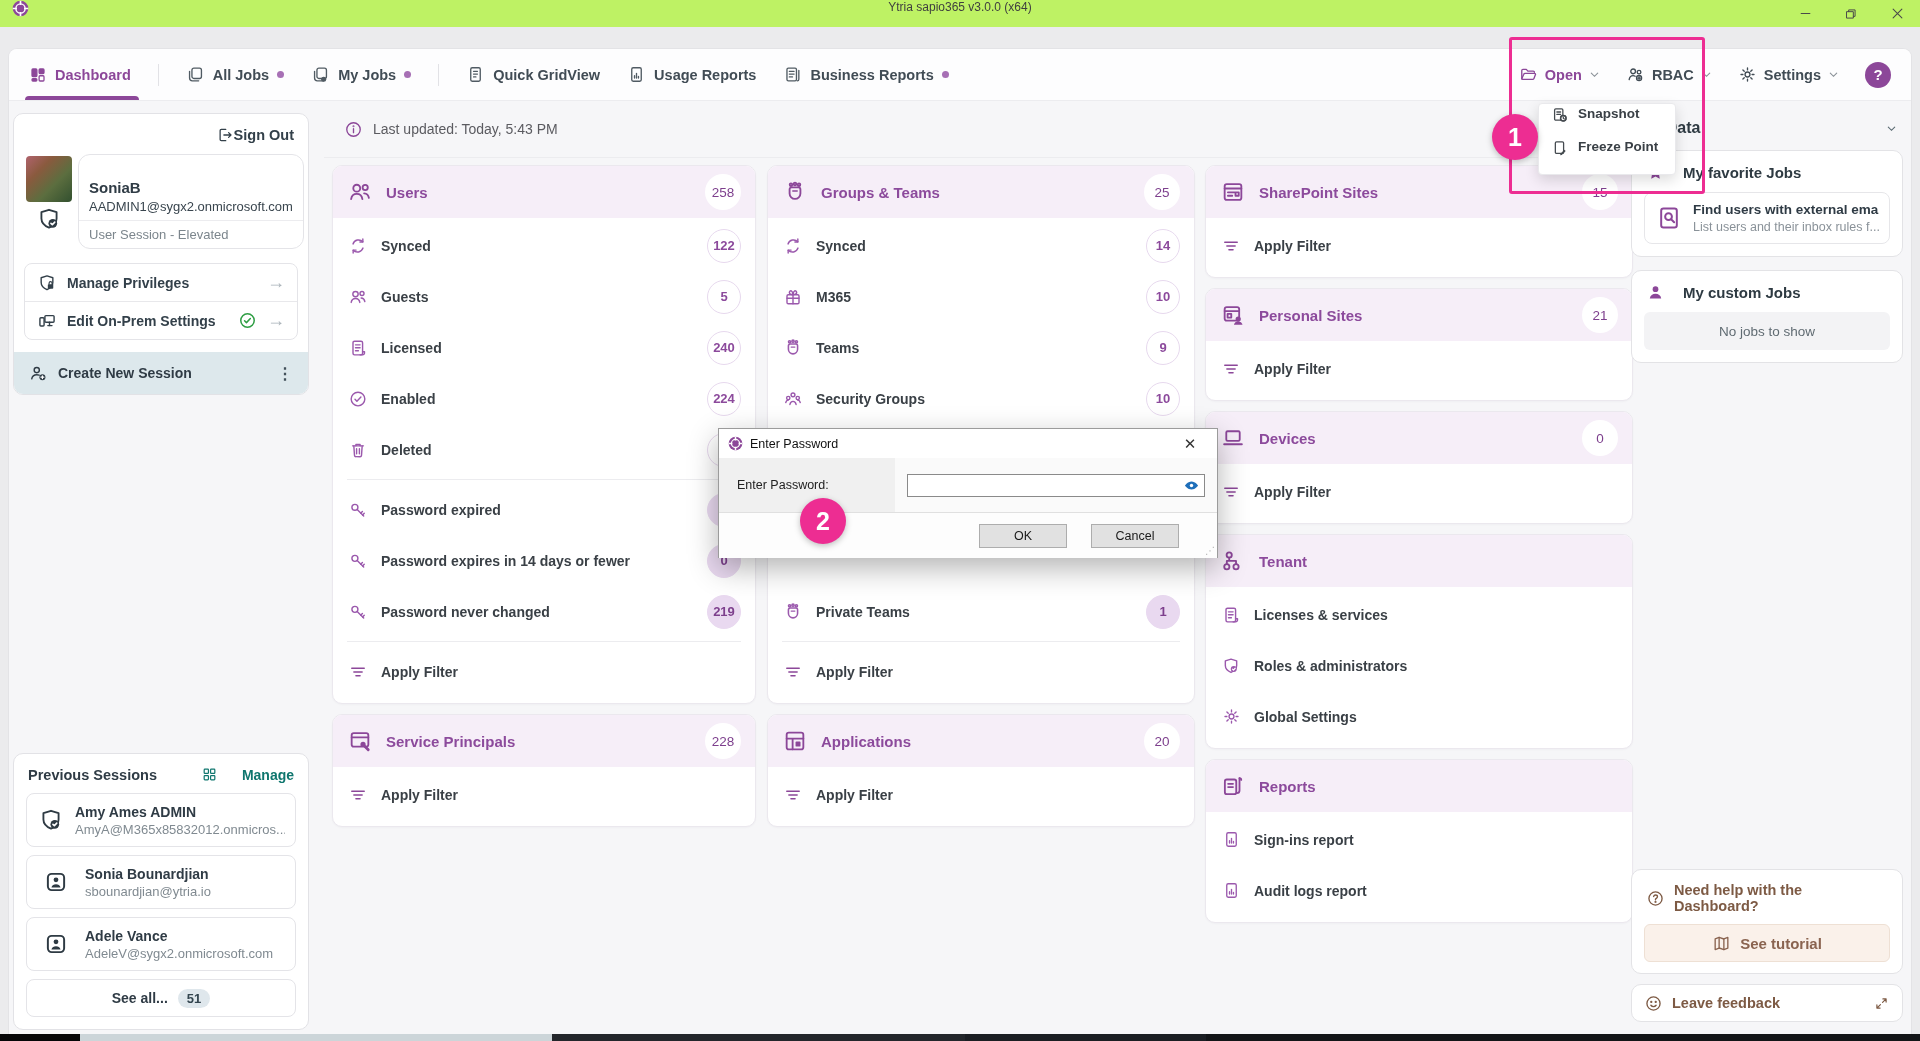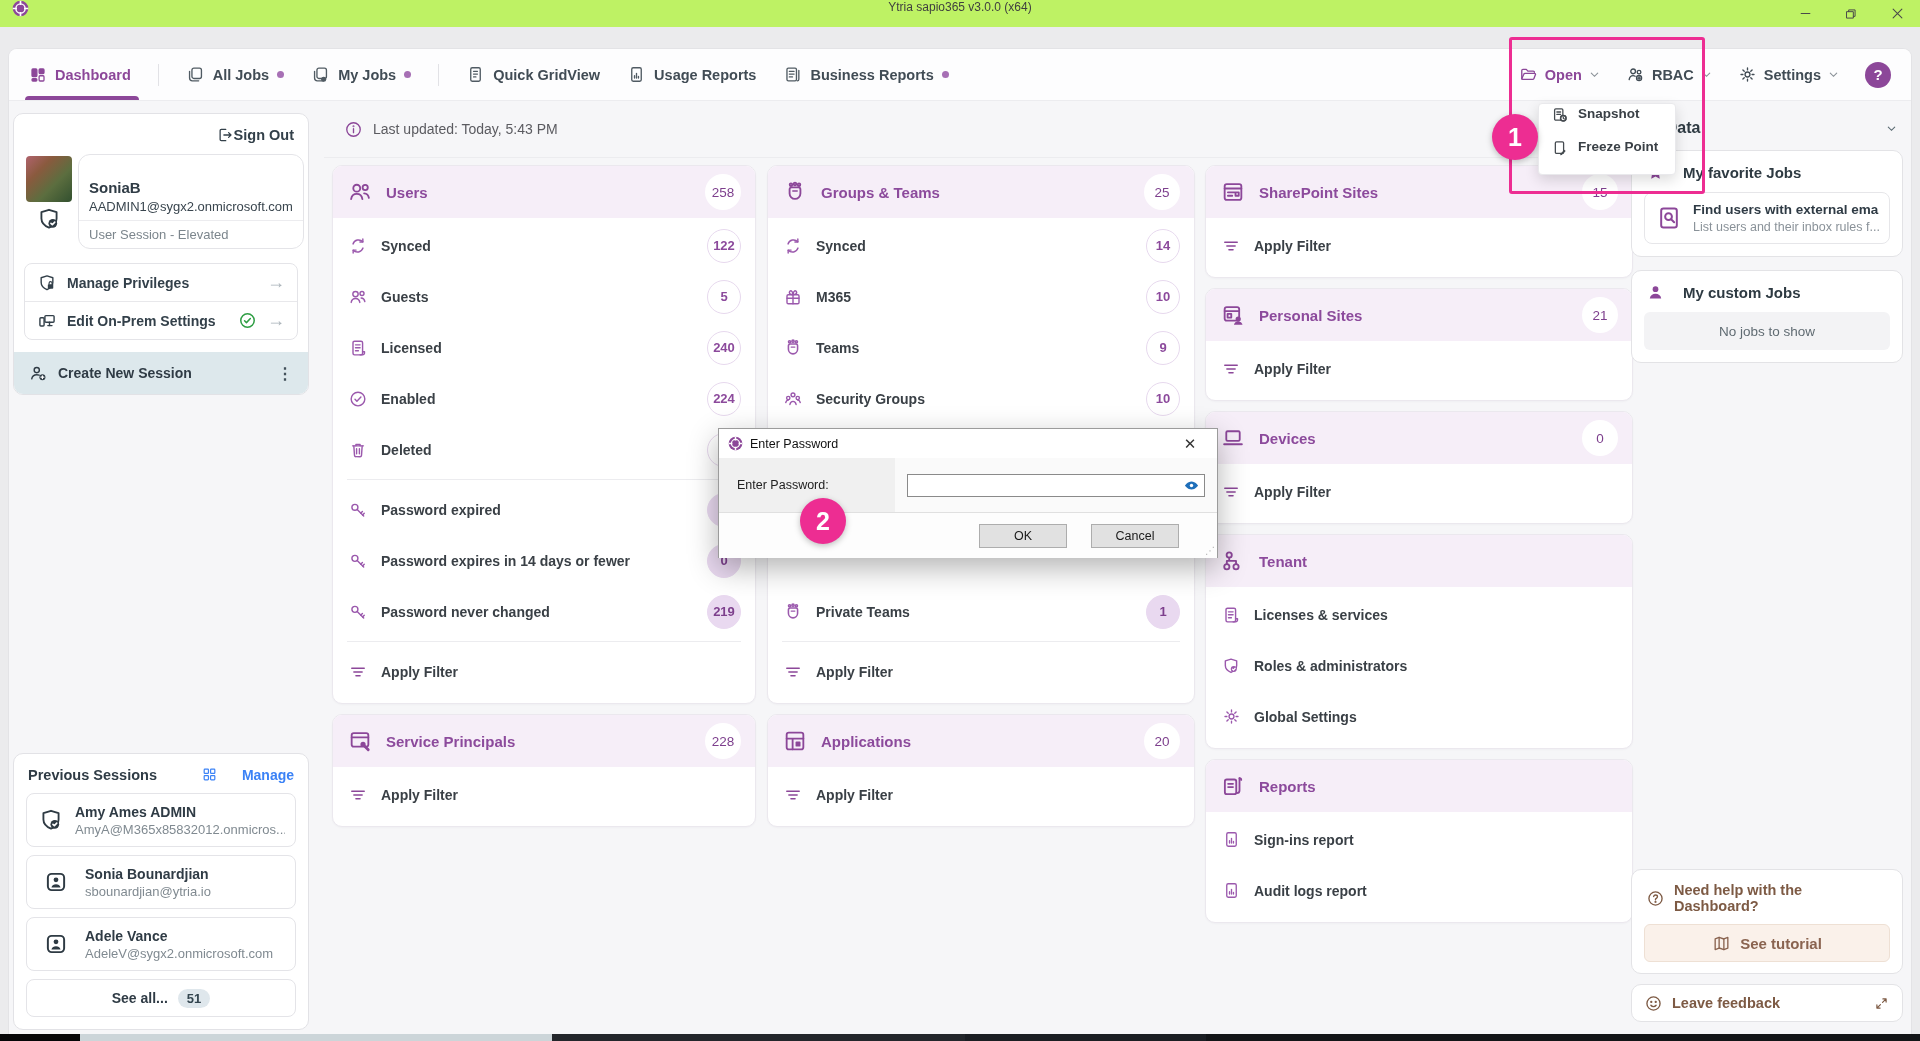--- a/index.html
+++ b/index.html
@@ -60,21 +60,21 @@
   .sess-action + .sess-action{border-top:1px solid #e8e8eb}
   .sess-action .grow{flex:1}
   .arrow-g{color:#aab3b9;font-size:18px}
   .create-row{display:flex;align-items:center;gap:10px;background:#dde8ec;height:42px;padding:0 14px;
        font-size:14px;font-weight:700;color:#2f3b45}
   .kebab{margin-left:auto;color:#42505a;font-size:16px;letter-spacing:1px}
 
   .prev-card{position:absolute;left:0;right:0;bottom:4px;background:#fff;border:1px solid #e2e2e6;
        border-radius:10px;padding:10px 12px 12px;box-sizing:border-box}
   .prev-head{display:flex;align-items:center;margin:2px 2px 10px;font-size:14.5px;font-weight:700;color:#2f3b45}
-  .prev-manage{margin-left:auto;display:flex;align-items:center;gap:24px;font-size:14px;font-weight:700;color:#3b82f6}
+  .prev-manage{margin-left:auto;display:flex;align-items:center;gap:24px;font-size:14px;font-weight:700;color:#0f766e}
   .sess-item{display:flex;align-items:center;gap:10px;border:1px solid #e4e4e8;border-radius:8px;
        padding:7px 10px;margin-bottom:8px}
   .sess-item-ic{width:38px;height:38px;border-radius:8px;display:flex;align-items:center;justify-content:center;
        color:#2e3a43}
   .si-name{font-size:14px;font-weight:700;color:#2f3b45}
   .si-email{font-size:13px;color:#808a91;margin-top:2px;white-space:nowrap;overflow:hidden;max-width:210px}
   .seeall{display:flex;align-items:center;justify-content:center;gap:10px;border:1px solid #e4e4e8;
        border-radius:8px;height:36px;font-size:14px;font-weight:700;color:#2f3b45}
   .seeall-badge{background:#dfe7ec;color:#33454f;border-radius:10px;font-size:13px;font-weight:700;
        padding:2px 9px}

